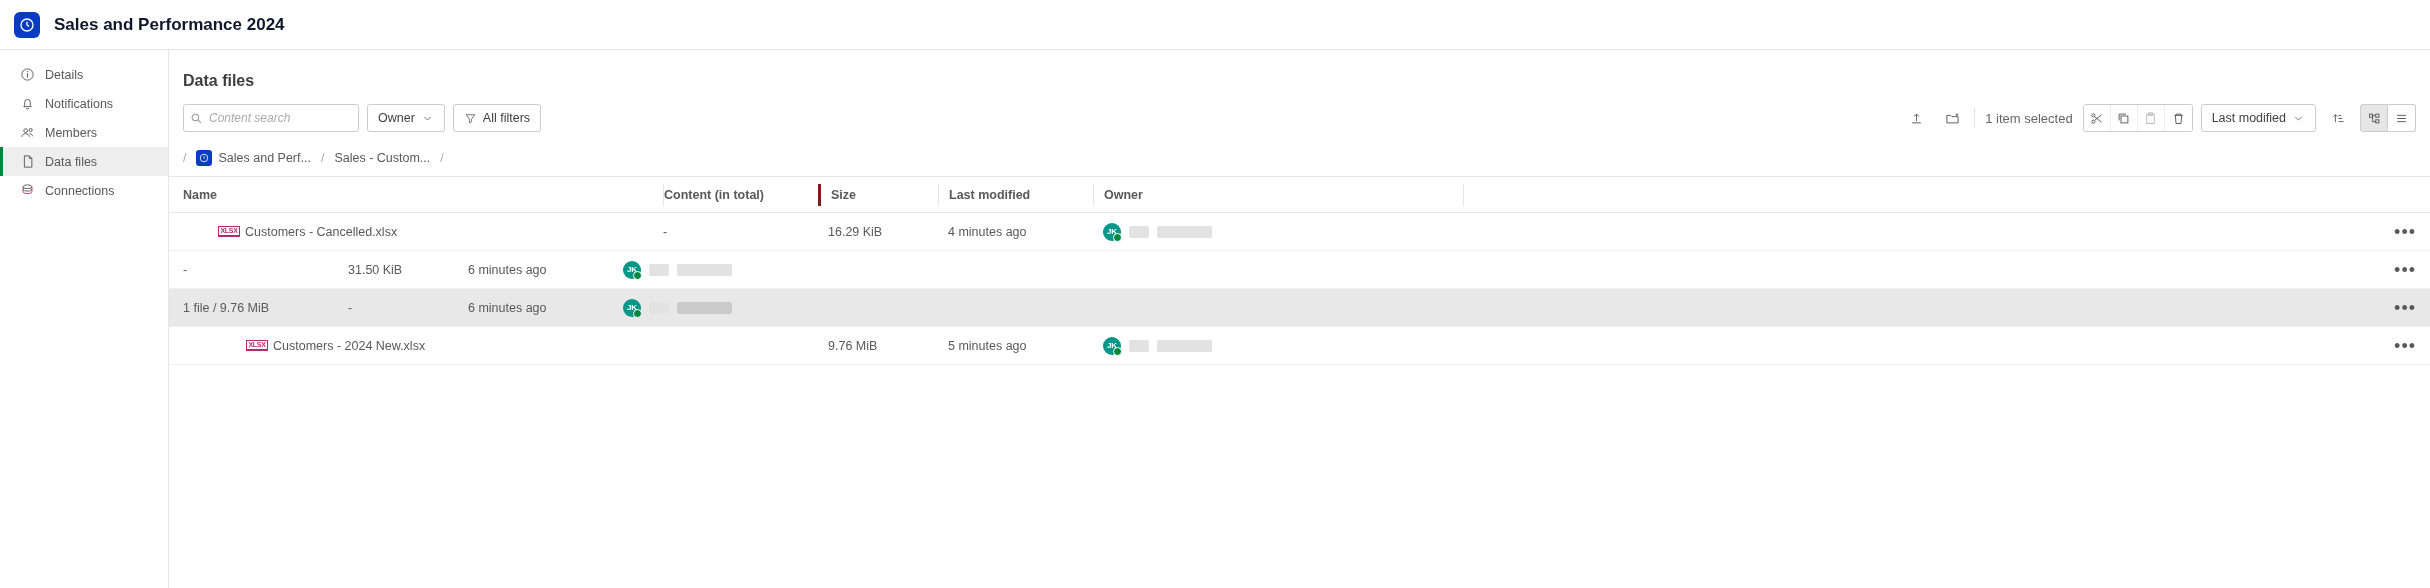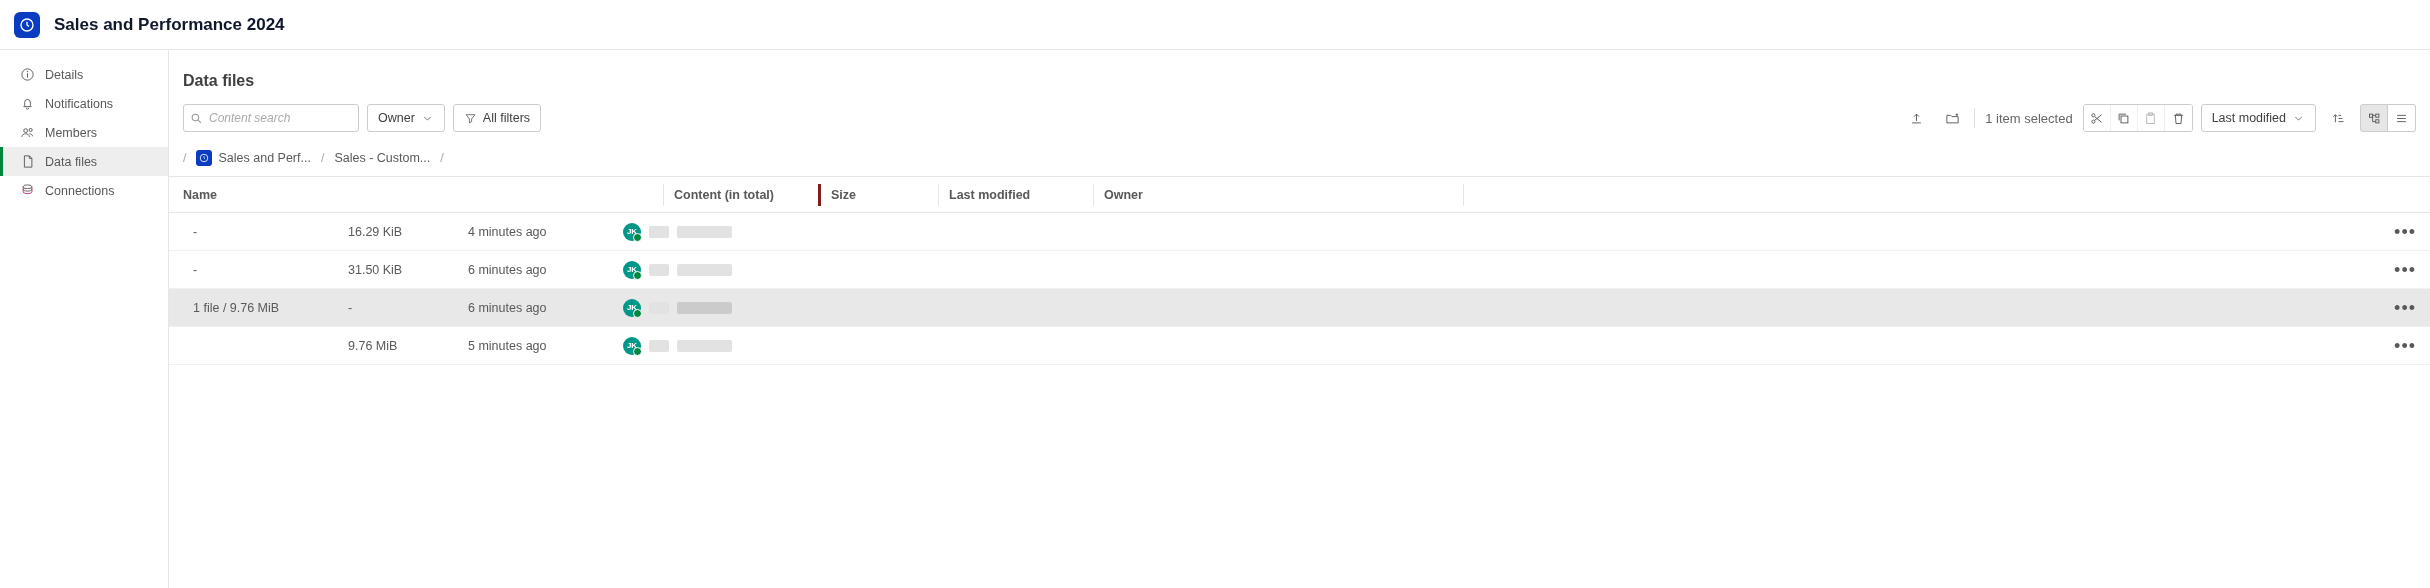--- a/index.html
+++ b/index.html
@@ -59,21 +59,21 @@
   .bc-badge { width:16px; height:16px; border-radius:3px; background:#0a3cc2; display:flex; align-items:center; justify-content:center;}
   .bc-badge svg { width:10px; height:10px; stroke:#fff; fill:none; stroke-width:2;}
 
   
   .table { width:100%; border-top:1px solid #e6e6e6; }
   .thead { display:flex; align-items:center; height:36px; padding: 0 14px; border-bottom:1px solid #e6e6e6; font-size:12.5px; font-weight:700; color:#595959;}
   .trow { display:flex; align-items:center; height:38px; padding:0 14px; border-bottom:1px solid #f0f0f0; font-size:12.5px; color:#595959;}
   .trow.selected { background:#e8e8e8;}
 
   .c-name    { flex: 0 0 480px; display:flex; align-items:center; gap:8px;}
-  .c-content { flex: 0 0 155px; border-left:1px solid #e6e6e6; padding-left:10px;}
+  .c-content { flex: 0 0 155px; border-left:1px solid #e6e6e6; }
   .c-size    { flex: 0 0 120px; border-left:3px solid #7f1d1d; padding-left:10px;}
   .c-mod     { flex: 0 0 155px; border-left:1px solid #e6e6e6; padding-left:10px;}
   .c-owner   { flex: 0 0 370px; border-left:1px solid #e6e6e6; padding-left:10px; display:flex; align-items:center; gap:8px;}
   .c-rest    { flex: 1; border-left:1px solid #e6e6e6;}
   .c-actions { flex: 0 0 30px; display:flex; justify-content:flex-end;}
 
   .thead .c-content, .thead .c-size, .thead .c-mod, .thead .c-owner, .thead .c-rest { height: 22px; display:flex; align-items:center;}
   .trow .c-content, .trow .c-size, .trow .c-mod, .trow .c-owner, .trow .c-rest { border-left:none; }
   .expander { width: 22px; display:flex; justify-content:center;}
   .expander svg { width:11px; height:11px; stroke:#595959; fill:none; stroke-width:2;}
@@ -284,20 +284,28 @@
         <div class="c-content">Content (in total)</div>
         <div class="c-size">Size</div>
         <div class="c-mod">Last modified</div>
         <div class="c-owner">Owner</div>
         <div class="c-rest"></div>
         <div class="c-actions"></div>
       </div>
 
       <div id="tbody">
           <div class="trow">
+            <div class="c-name">
+              <span class="expander"></span>
+              <span style="width: 0px; display: inline-block;"></span>
+              <span class="file-icon">
+                <span class="xlsx-badge">XLSX</span>
+              </span>
+              <span>Customers - Cancelled.xlsx</span>
+            </div>
             <div class="c-content">-</div>
             <div class="c-size">16.29 KiB</div>
             <div class="c-mod">4 minutes ago</div>
             <div class="c-owner">
               <span class="owner-pill dot">JK</span>
               <span class="owner-placeholder" style="width: 20px;"></span>
               <span class="owner-placeholder"></span>
             </div>
             <div class="c-rest"></div>
             <div class="c-actions">
@@ -326,20 +334,28 @@
               <span class="owner-pill dot">JK</span>
               <span class="owner-placeholder" style="width: 20px;"></span>
               <span class="owner-placeholder darker"></span>
             </div>
             <div class="c-rest"></div>
             <div class="c-actions">
               <span class="more-dots">•••</span>
             </div>
           </div>
           <div class="trow">
+            <div class="c-name">
+              <span class="expander"></span>
+              <span style="width: 28px; display: inline-block;"></span>
+              <span class="file-icon">
+                <span class="xlsx-badge">XLSX</span>
+              </span>
+              <span>Customers - 2024 New.xlsx</span>
+            </div>
             <div class="c-content"></div>
             <div class="c-size">9.76 MiB</div>
             <div class="c-mod">5 minutes ago</div>
             <div class="c-owner">
               <span class="owner-pill dot">JK</span>
               <span class="owner-placeholder" style="width: 20px;"></span>
               <span class="owner-placeholder"></span>
             </div>
             <div class="c-rest"></div>
             <div class="c-actions">

